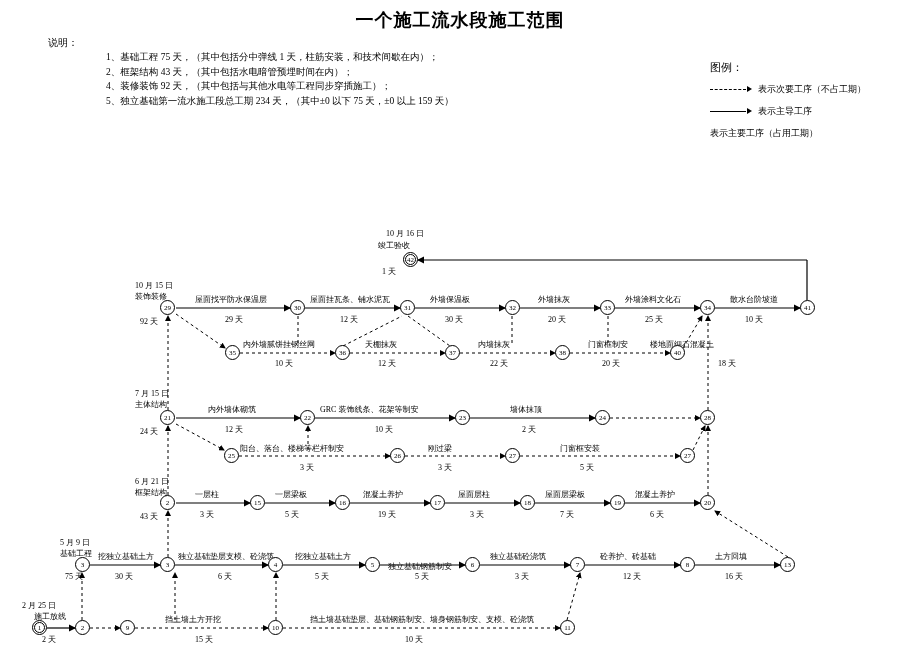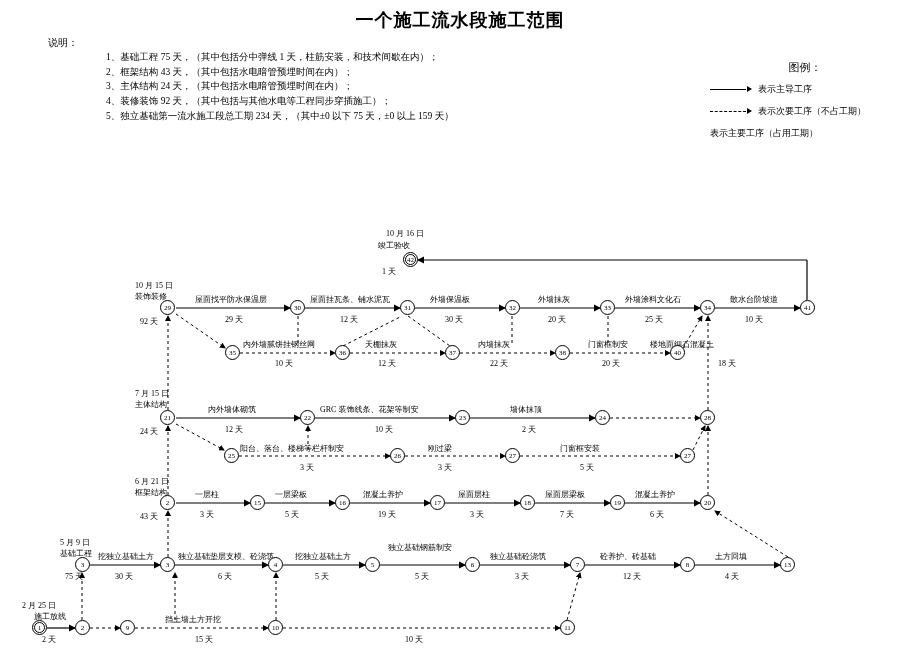--- a/index.html
+++ b/index.html
@@ -2,53 +2,52 @@
 <html><head>
   <meta charset="utf-8">
   <style>
     * { margin: 0; padding: 0; box-sizing: border-box; }
     body { font-family: "SimSun", "宋体", serif; font-size: 10px; background: #fff; width: 920px; height: 651px; position: relative; overflow: hidden; }
     .title { text-align: center; font-size: 18px; font-weight: bold; margin-top: 8px; letter-spacing: 1px; }
     .desc-label { position: absolute; left: 48px; top: 36px; font-size: 10px; }
     .desc-list { position: absolute; left: 70px; top: 50px; width: 620px; font-size: 9.5px; line-height: 1.55; margin-left: 36px; }
     .desc-list li { list-style: none; text-indent: -14px; padding-left: 14px; }
     .legend { position: absolute; right: 20px; top: 60px; font-size: 10px; width: 190px; }
-    .legend-title { text-align: center; font-size: 11px; margin-bottom: 8px; }
+    .legend-title { font-size: 11px; margin-bottom: 8px; }
     .legend-row { display: flex; align-items: center; margin-bottom: 9px; font-size: 9px; }
     .legend-line { width: 42px; margin-right: 6px; height: 8px; position: relative; }
     .legend-line.dashed::before { content:""; position:absolute; top:3px; left:0; right:6px; border-top:1px dashed #000; }
     .legend-line.solid::before { content:""; position:absolute; top:3px; left:0; right:6px; border-top:1.5px solid #000; }
     .legend-line::after { content:""; position:absolute; right:0; top:0; width:0; height:0; border-left:5px solid #000; border-top:3px solid transparent; border-bottom:3px solid transparent; }
     .diagram { position: absolute; left: 0; top: 218px; width: 920px; height: 430px; }
     .node { position: absolute; width: 15px; height: 15px; border: 1px solid #000; border-radius: 50%; background: #fff; display: flex; align-items: center; justify-content: center; font-size: 7px; z-index: 3; }
     .node.dbl { outline: 1px solid #000; outline-offset: -3px; }
     .lbl { position: absolute; font-size: 8px; text-align: center; z-index: 2; white-space: nowrap; }
     svg.connectors { position: absolute; left: 0; top: 0; width: 920px; height: 430px; z-index: 1; }
   </style>
 </head>
 <body>
 
 <div class="title">一个施工流水段施工范围</div>
 <div class="desc-label">说明：</div>
 <ul class="desc-list">
   <li>1、基础工程 75 天，（其中包括分中弹线 1 天，柱筋安装，和技术间歇在内）；</li>
   <li>2、框架结构 43 天，（其中包括水电暗管预埋时间在内）；</li>
-  <li>3、主体结构 24 天，（其中包括水电暗管预埋时间在内）；</li>
   <li>4、装修装饰 92 天，（其中包括与其他水电等工程同步穿插施工）；</li>
   <li>5、独立基础第一流水施工段总工期 234 天，（其中±0 以下 75 天，±0 以上 159 天）</li>
 </ul>
 <div class="legend">
   <div class="legend-title">图例：</div>
   <div class="legend-row">
+      <div class="legend-line dashed"></div>
+      <span>表示次要工序（不占工期）</span>
+    </div>
+  <div class="legend-row">
       <div class="legend-line solid"></div>
       <span>表示主导工序</span>
-    </div>
-  <div class="legend-row">
-      <div class="legend-line dashed"></div>
-      <span>表示次要工序（不占工期）</span>
     </div>
   <div class="legend-row">
       <span>表示主要工序（占用工期）</span>
     </div>
 </div>
 
 <div class="diagram">
 <svg class="connectors">
   <defs>
     <marker id="ah" markerWidth="6" markerHeight="6" refX="5" refY="3" orient="auto">
@@ -241,29 +240,30 @@
 <div class="lbl" style="left:650px;top:291px">6 天</div>
 
 <div class="lbl" style="left:60px;top:330px">基础工程</div>
 <div class="lbl" style="left:65px;top:353px">75 天</div>
 <div class="lbl" style="left:98px;top:333px">挖独立基础土方</div>
 <div class="lbl" style="left:115px;top:353px">30 天</div>
 <div class="lbl" style="left:178px;top:333px">独立基础垫层支模、砼浇筑</div>
 <div class="lbl" style="left:218px;top:353px">6 天</div>
 <div class="lbl" style="left:295px;top:333px">挖独立基础土方</div>
 <div class="lbl" style="left:315px;top:353px">5 天</div>
-<div class="lbl" style="left:388px;top:324px">独立基础钢筋制安</div>
+<div class="lbl" style="left:388px;top:343px">独立基础钢筋制安</div>
 <div class="lbl" style="left:415px;top:353px">5 天</div>
 <div class="lbl" style="left:490px;top:333px">独立基础砼浇筑</div>
 <div class="lbl" style="left:515px;top:353px">3 天</div>
 <div class="lbl" style="left:600px;top:333px">砼养护、砖基础</div>
 <div class="lbl" style="left:623px;top:353px">12 天</div>
 <div class="lbl" style="left:715px;top:333px">土方回填</div>
-<div class="lbl" style="left:725px;top:353px">4 天</div>
+<div class="lbl" style="left:725px;top:353px">16 天</div>
 
 <div class="lbl" style="left:165px;top:396px">挡土墙土方开挖</div>
 <div class="lbl" style="left:195px;top:416px">15 天</div>
+<div class="lbl" style="left:310px;top:396px">挡土墙基础垫层、基础钢筋制安、墙身钢筋制安、支模、砼浇筑</div>
 <div class="lbl" style="left:405px;top:416px">10 天</div>
 
 <div class="lbl" style="left:34px;top:393px">施工放线</div>
 <div class="lbl" style="left:42px;top:416px">2 天</div>
 
 </div>
 
 </body></html>

